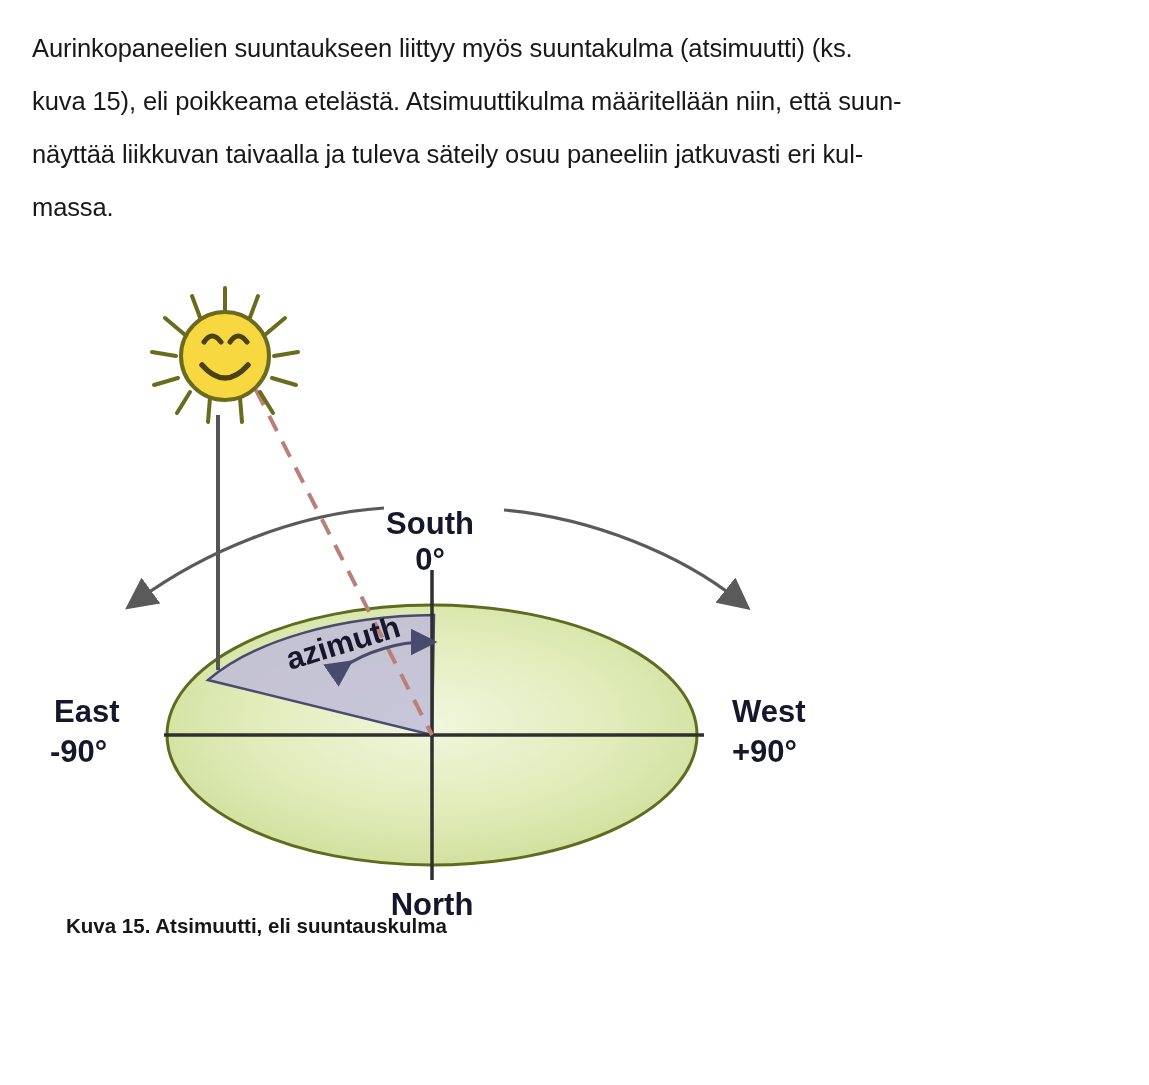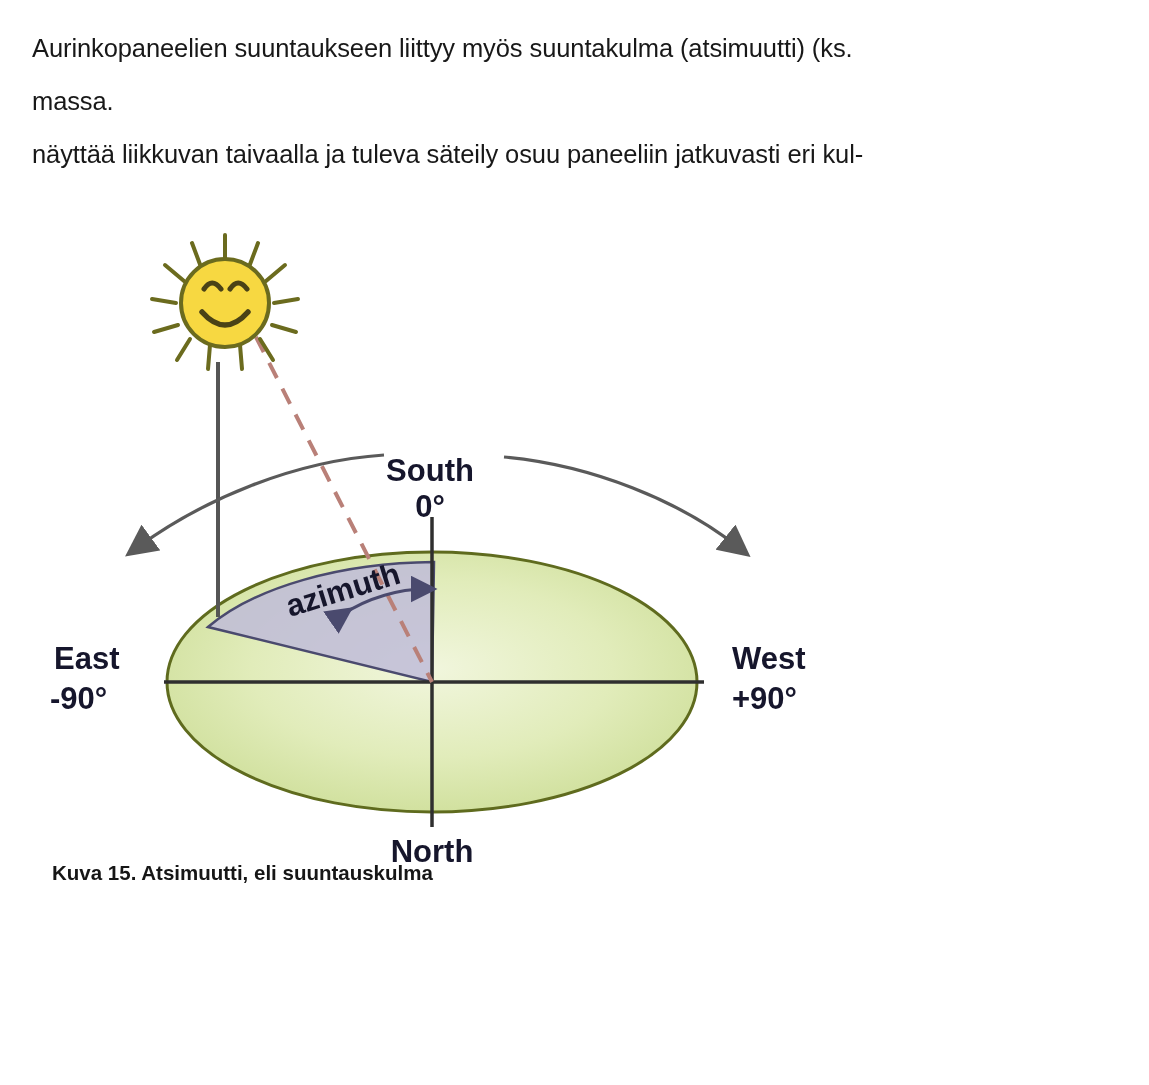--- a/index.html
+++ b/index.html
@@ -37,36 +37,37 @@
     margin-top: 36px;
     width: 1090px;
     height: 690px;
     font-weight: bold;
   }
   .figure-svg {
     display: block;
   }
   .caption {
     position: absolute;
-    left: 20px;
+    left: 34px;
     bottom: 22px;
     font-size: 20.5px;
     color: #161616;
     letter-spacing: 0px;
   }
 </style>
 </head>
 <body>
 
 <div class="page">
 
   <div class="body-text">
     <span class="ln">Aurinkopaneelien suuntaukseen liittyy myös suuntakulma (atsimuutti) (ks.</span>
+    <span class="ln">kuva 15), eli poikkeama etelästä. Atsimuuttikulma määritellään niin, että suun-</span>
+    <span class="ln">näyttää liikkuvan taivaalla ja tuleva säteily osuu paneeliin jatkuvasti eri kul-</span>
     <span class="ln">massa.</span>
-    <span class="ln">näyttää liikkuvan taivaalla ja tuleva säteily osuu paneeliin jatkuvasti eri kul-</span>
   </div>
 
   <div class="figure-wrap">
     <svg class="figure-svg" width="1090" height="660" viewBox="0 0 1090 660">
       <defs>
         <radialGradient id="groundGrad" cx="50%" cy="45%" r="62%">
           <stop offset="0%" stop-color="#f1f6dd"></stop>
           <stop offset="55%" stop-color="#e1ecba"></stop>
           <stop offset="100%" stop-color="#ccdd96"></stop>
         </radialGradient>

